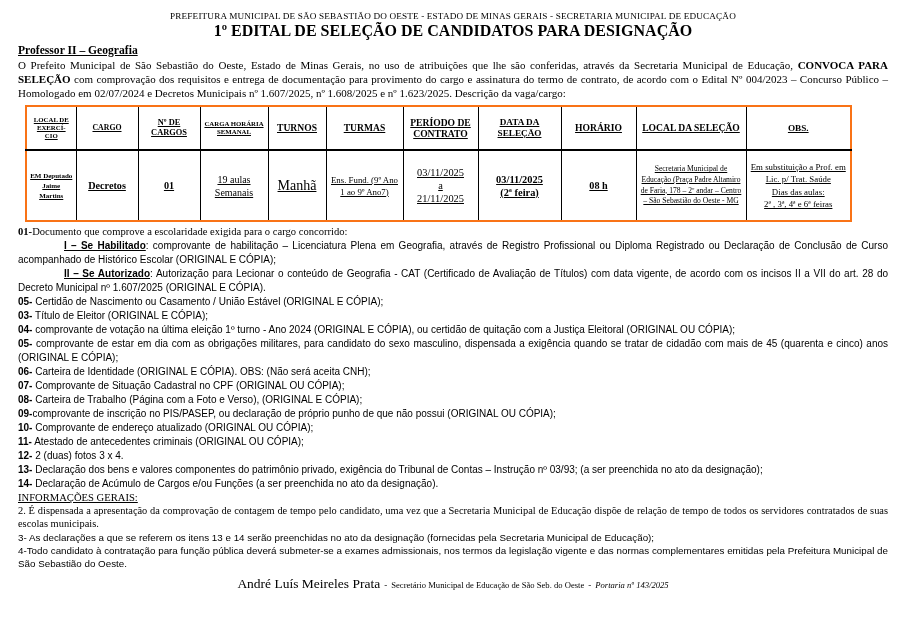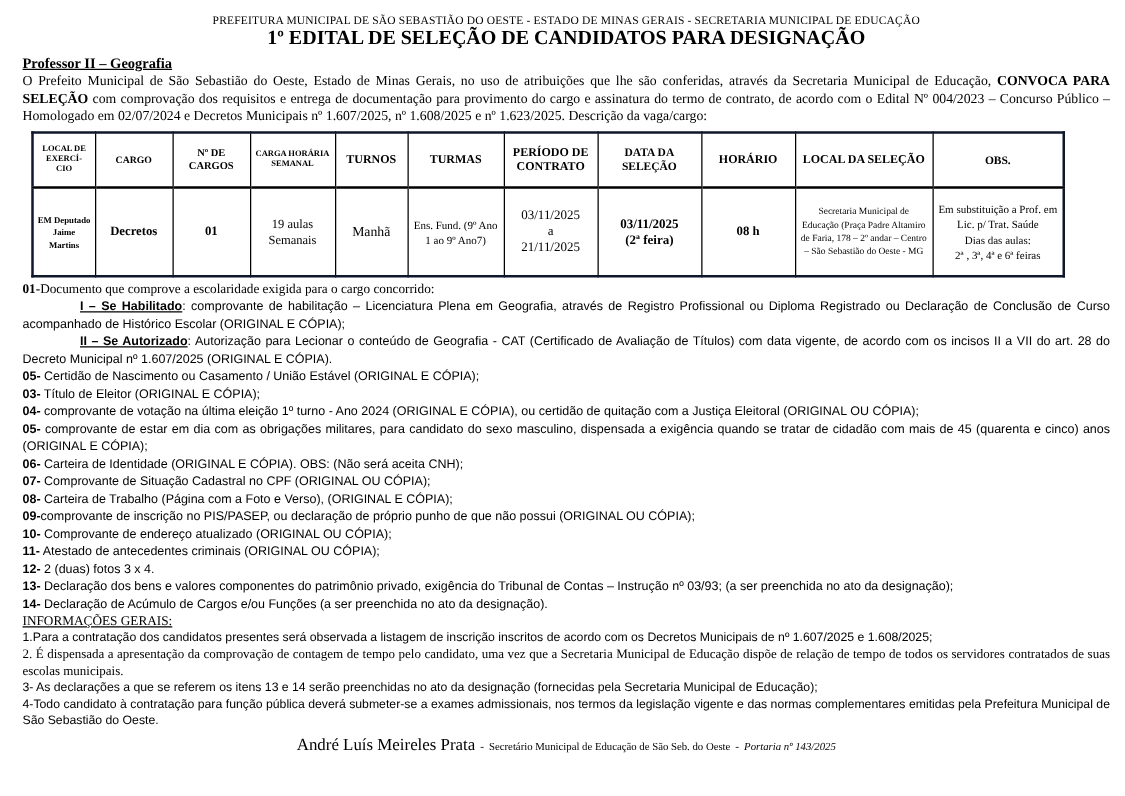--- a/index.html
+++ b/index.html
@@ -27,42 +27,43 @@
   }
   .intro {
     font-family: "Liberation Serif", serif;
     font-size: 11px; line-height: 14px; text-align: justify;
     margin: 1px 0 0 0;
   }
 
   table.vac {
     border-collapse: collapse; table-layout: fixed;
     width: 825px; margin: 5px 0 0 7px;
-    border: 2px solid #0f172a;
+    border: 2px solid #f97316;
+    text-decoration: underline;
   }
   table.vac th, table.vac td {
     border: 1.5px solid #000;
     text-align: center; vertical-align: middle;
     padding: 1px 3px;
     font-family: "Liberation Serif", serif;
     overflow: hidden;
   }
   table.vac thead tr { height: 44px; }
   table.vac tbody tr { height: 71px; }
   table.vac th { font-weight: bold; border-bottom: 2px solid #000; line-height: 1.18; }
   th.h-xs { font-size: 6.8px; }
   th.h-sm { font-size: 7.8px; }
   th.h-md { font-size: 8.4px; }
   th.h-lg { font-size: 9.6px; }
   th.h-ml { font-size: 9.2px; }
   td.c-local   { font-size: 7px;  font-weight: bold; line-height: 10px; }
   td.c-cargo   { font-size: 10.2px; font-weight: bold; }
   td.c-num     { font-size: 10.2px; font-weight: bold; }
   td.c-carga   { font-size: 10px; line-height: 13px; }
-  td.c-turnos  { font-size: 11px; }
+  td.c-turnos  { font-size: 14px; }
   td.c-turmas  { font-size: 8.8px; line-height: 12px; }
   td.c-periodo { font-size: 10.4px; line-height: 13px; }
   td.c-data    { font-size: 10.4px; font-weight: bold; line-height: 13px; }
   td.c-horario { font-size: 10.2px; font-weight: bold; }
   td.c-localsel{ font-size: 7.6px; line-height: 10.6px; }
   td.c-obs     { font-size: 8.8px; line-height: 12.4px; }
 
   .docs { margin-top: 3px; }
   .docs .line { line-height: 14px; text-align: justify; }
   .docs .line.serif { font-size: 10.6px; }
@@ -177,21 +178,20 @@
     <div class="line sans"><b>09-</b><span>comprovante de inscrição no PIS/PASEP, ou declaração de próprio punho de que não possui (ORIGINAL OU CÓPIA);</span></div>
     <div class="line sans"><b>10-</b><span> Comprovante de endereço atualizado (ORIGINAL OU CÓPIA);</span></div>
     <div class="line sans"><b>11-</b><span> Atestado de antecedentes criminais (ORIGINAL OU CÓPIA);</span></div>
     <div class="line sans"><b>12-</b><span> 2 (duas) fotos 3 x 4.</span></div>
     <div class="line sans"><b>13-</b><span> Declaração dos bens e valores componentes do patrimônio privado, exigência do Tribunal de Contas – Instrução nº 03/93; (a ser preenchida no ato da designação);</span></div>
     <div class="line sans"><b>14-</b><span> Declaração de Acúmulo de Cargos e/ou Funções (a ser preenchida no ato da designação).</span></div>
   </div>
 
   <div class="info">
     <div class="info-title u">INFORMAÇÕES GERAIS:</div>
-    <div class="iline sans">1.Para a contratação dos candidatos presentes será observada a listagem de inscrição inscritos de acordo com os Decretos Municipais de nº 1.607/2025 e 1.608/2025;</div>
     <div class="iline serif just">2. É dispensada a apresentação da comprovação de contagem de tempo pelo candidato, uma vez que a Secretaria Municipal de Educação dispõe de relação de tempo de todos os servidores contratados de suas escolas municipais.</div>
     <div class="iline sans">3- As declarações a que se referem os itens 13 e 14 serão preenchidas no ato da designação (fornecidas pela Secretaria Municipal de Educação);</div>
     <div class="iline sans just">4-Todo candidato à contratação para função pública deverá submeter-se a exames admissionais, nos termos da legislação vigente e das normas complementares emitidas pela Prefeitura Municipal de São Sebastião do Oeste.</div>
   </div>
 
   <div class="footer">
     <span class="f-name">André Luís Meireles Prata</span>
     <span class="f-sep">-</span>
     <span class="f-role">Secretário Municipal de Educação de São Seb. do Oeste</span>
     <span class="f-sep">-</span>

